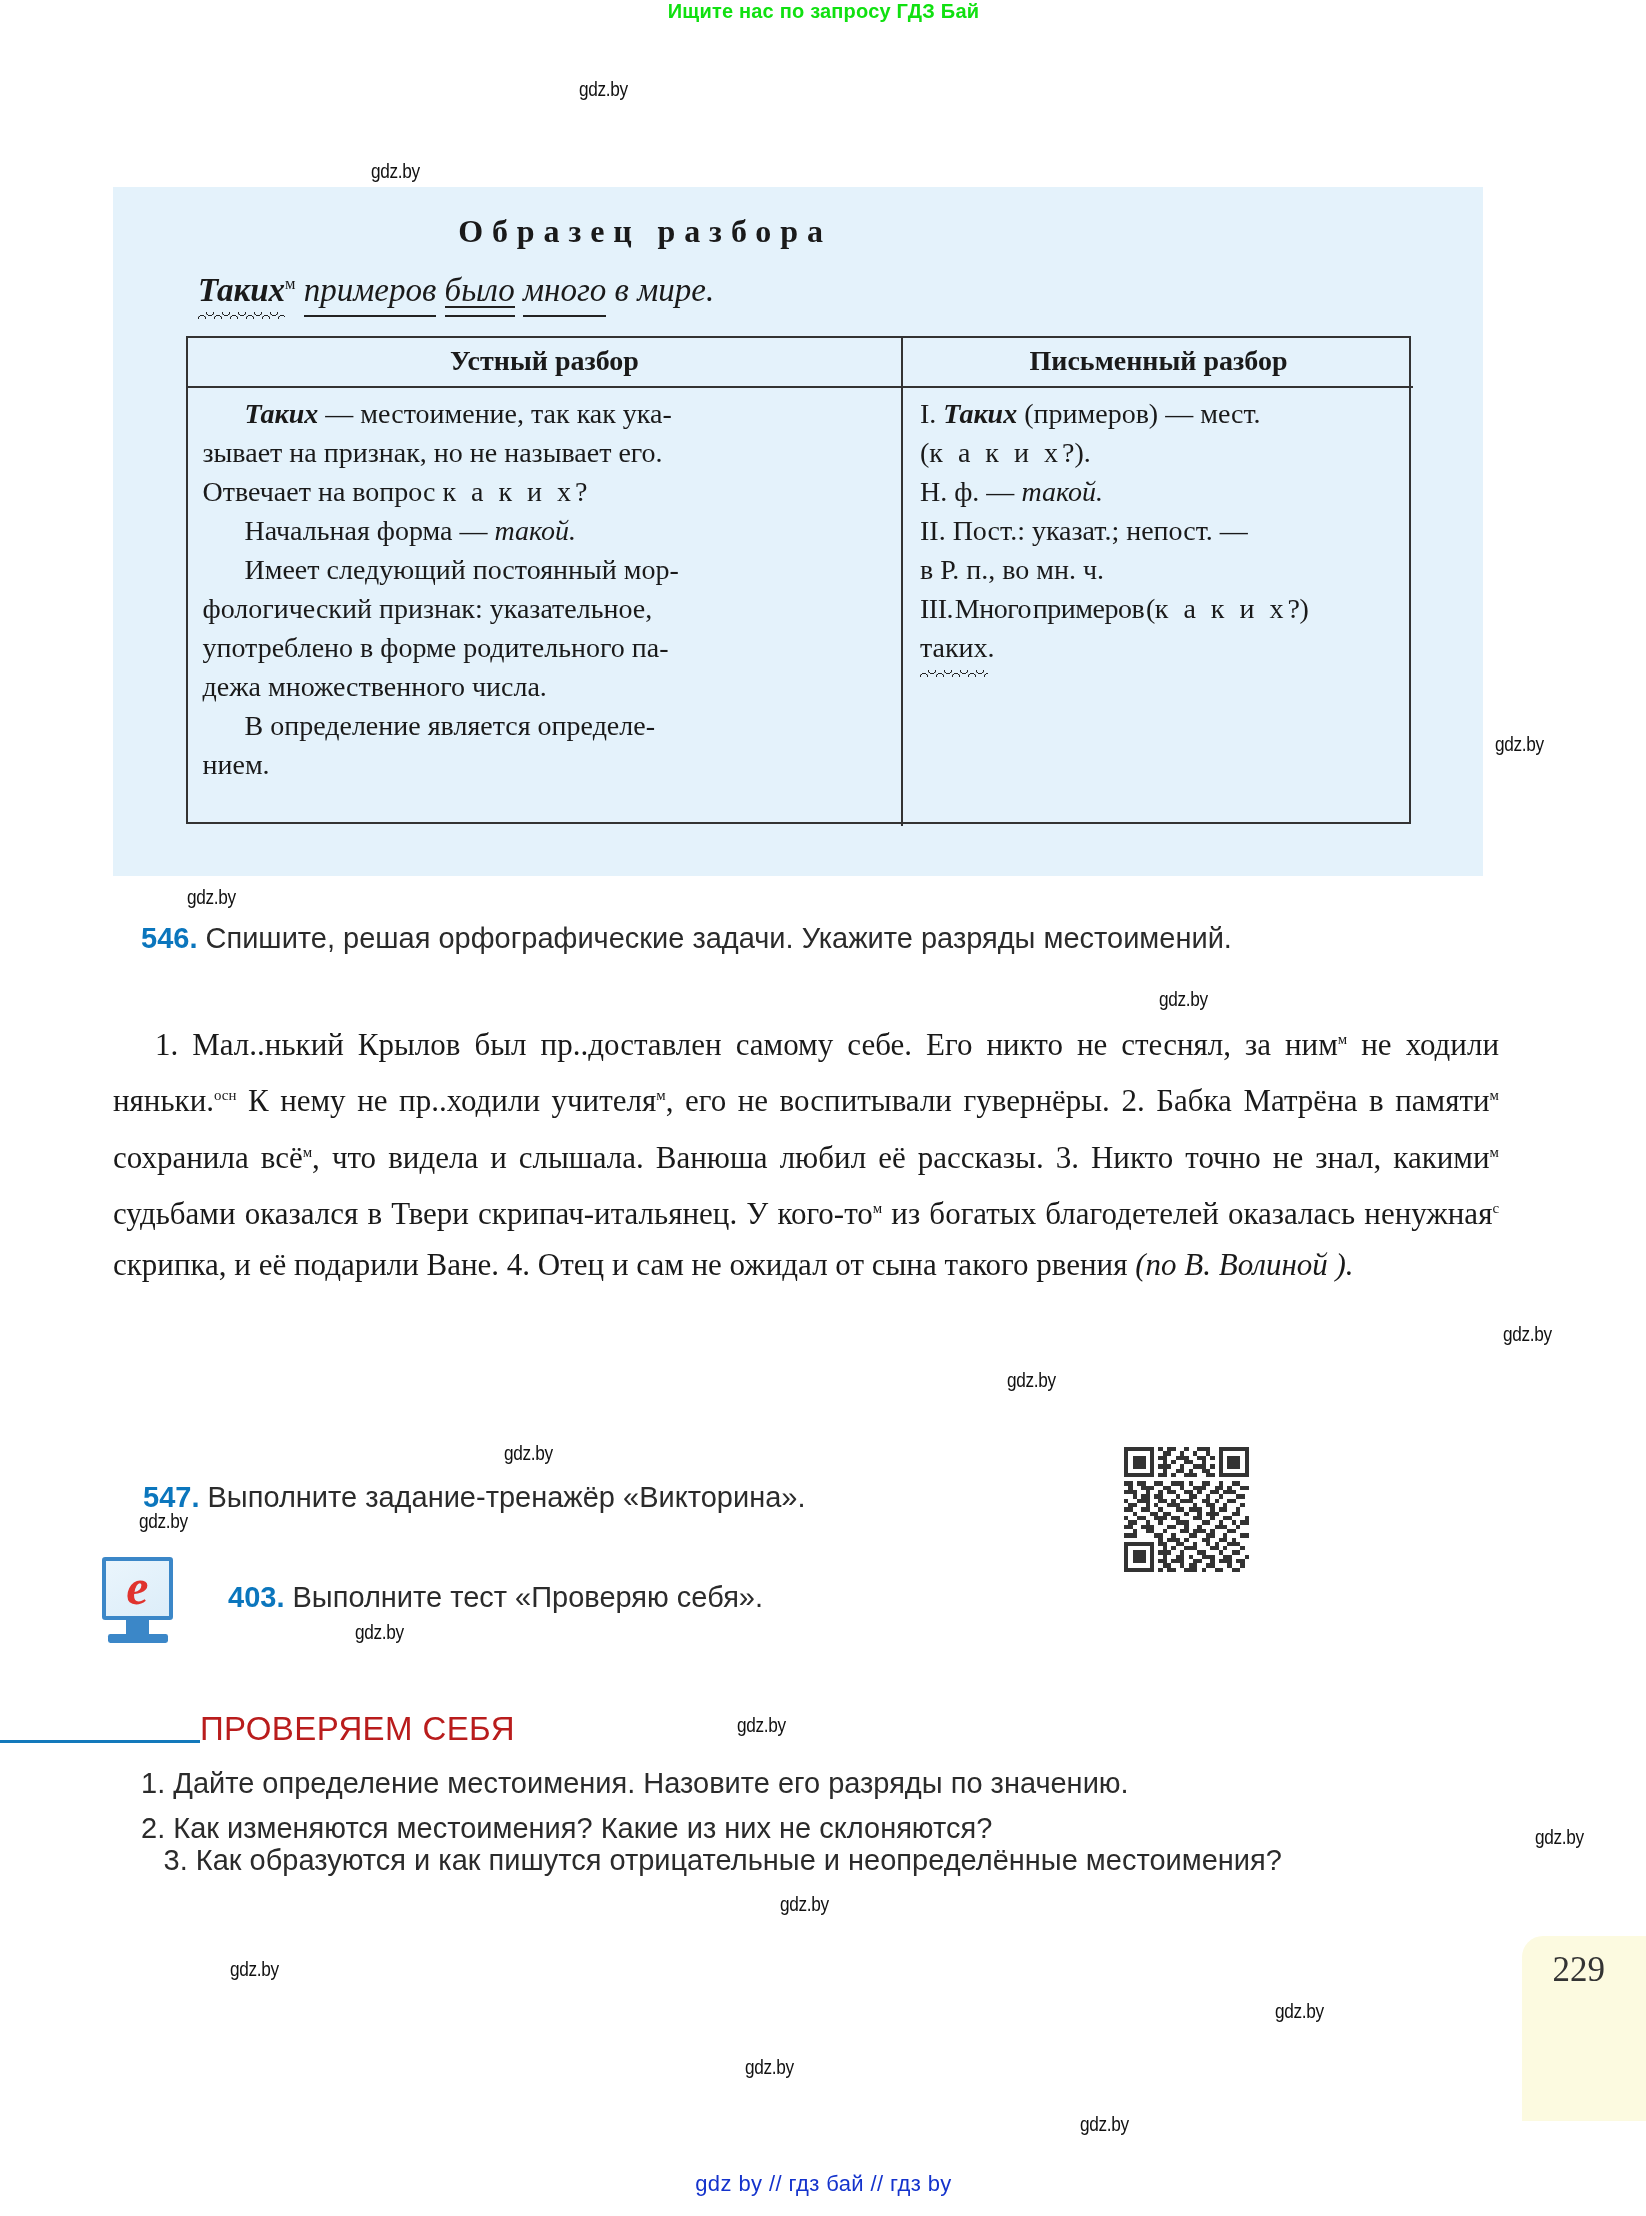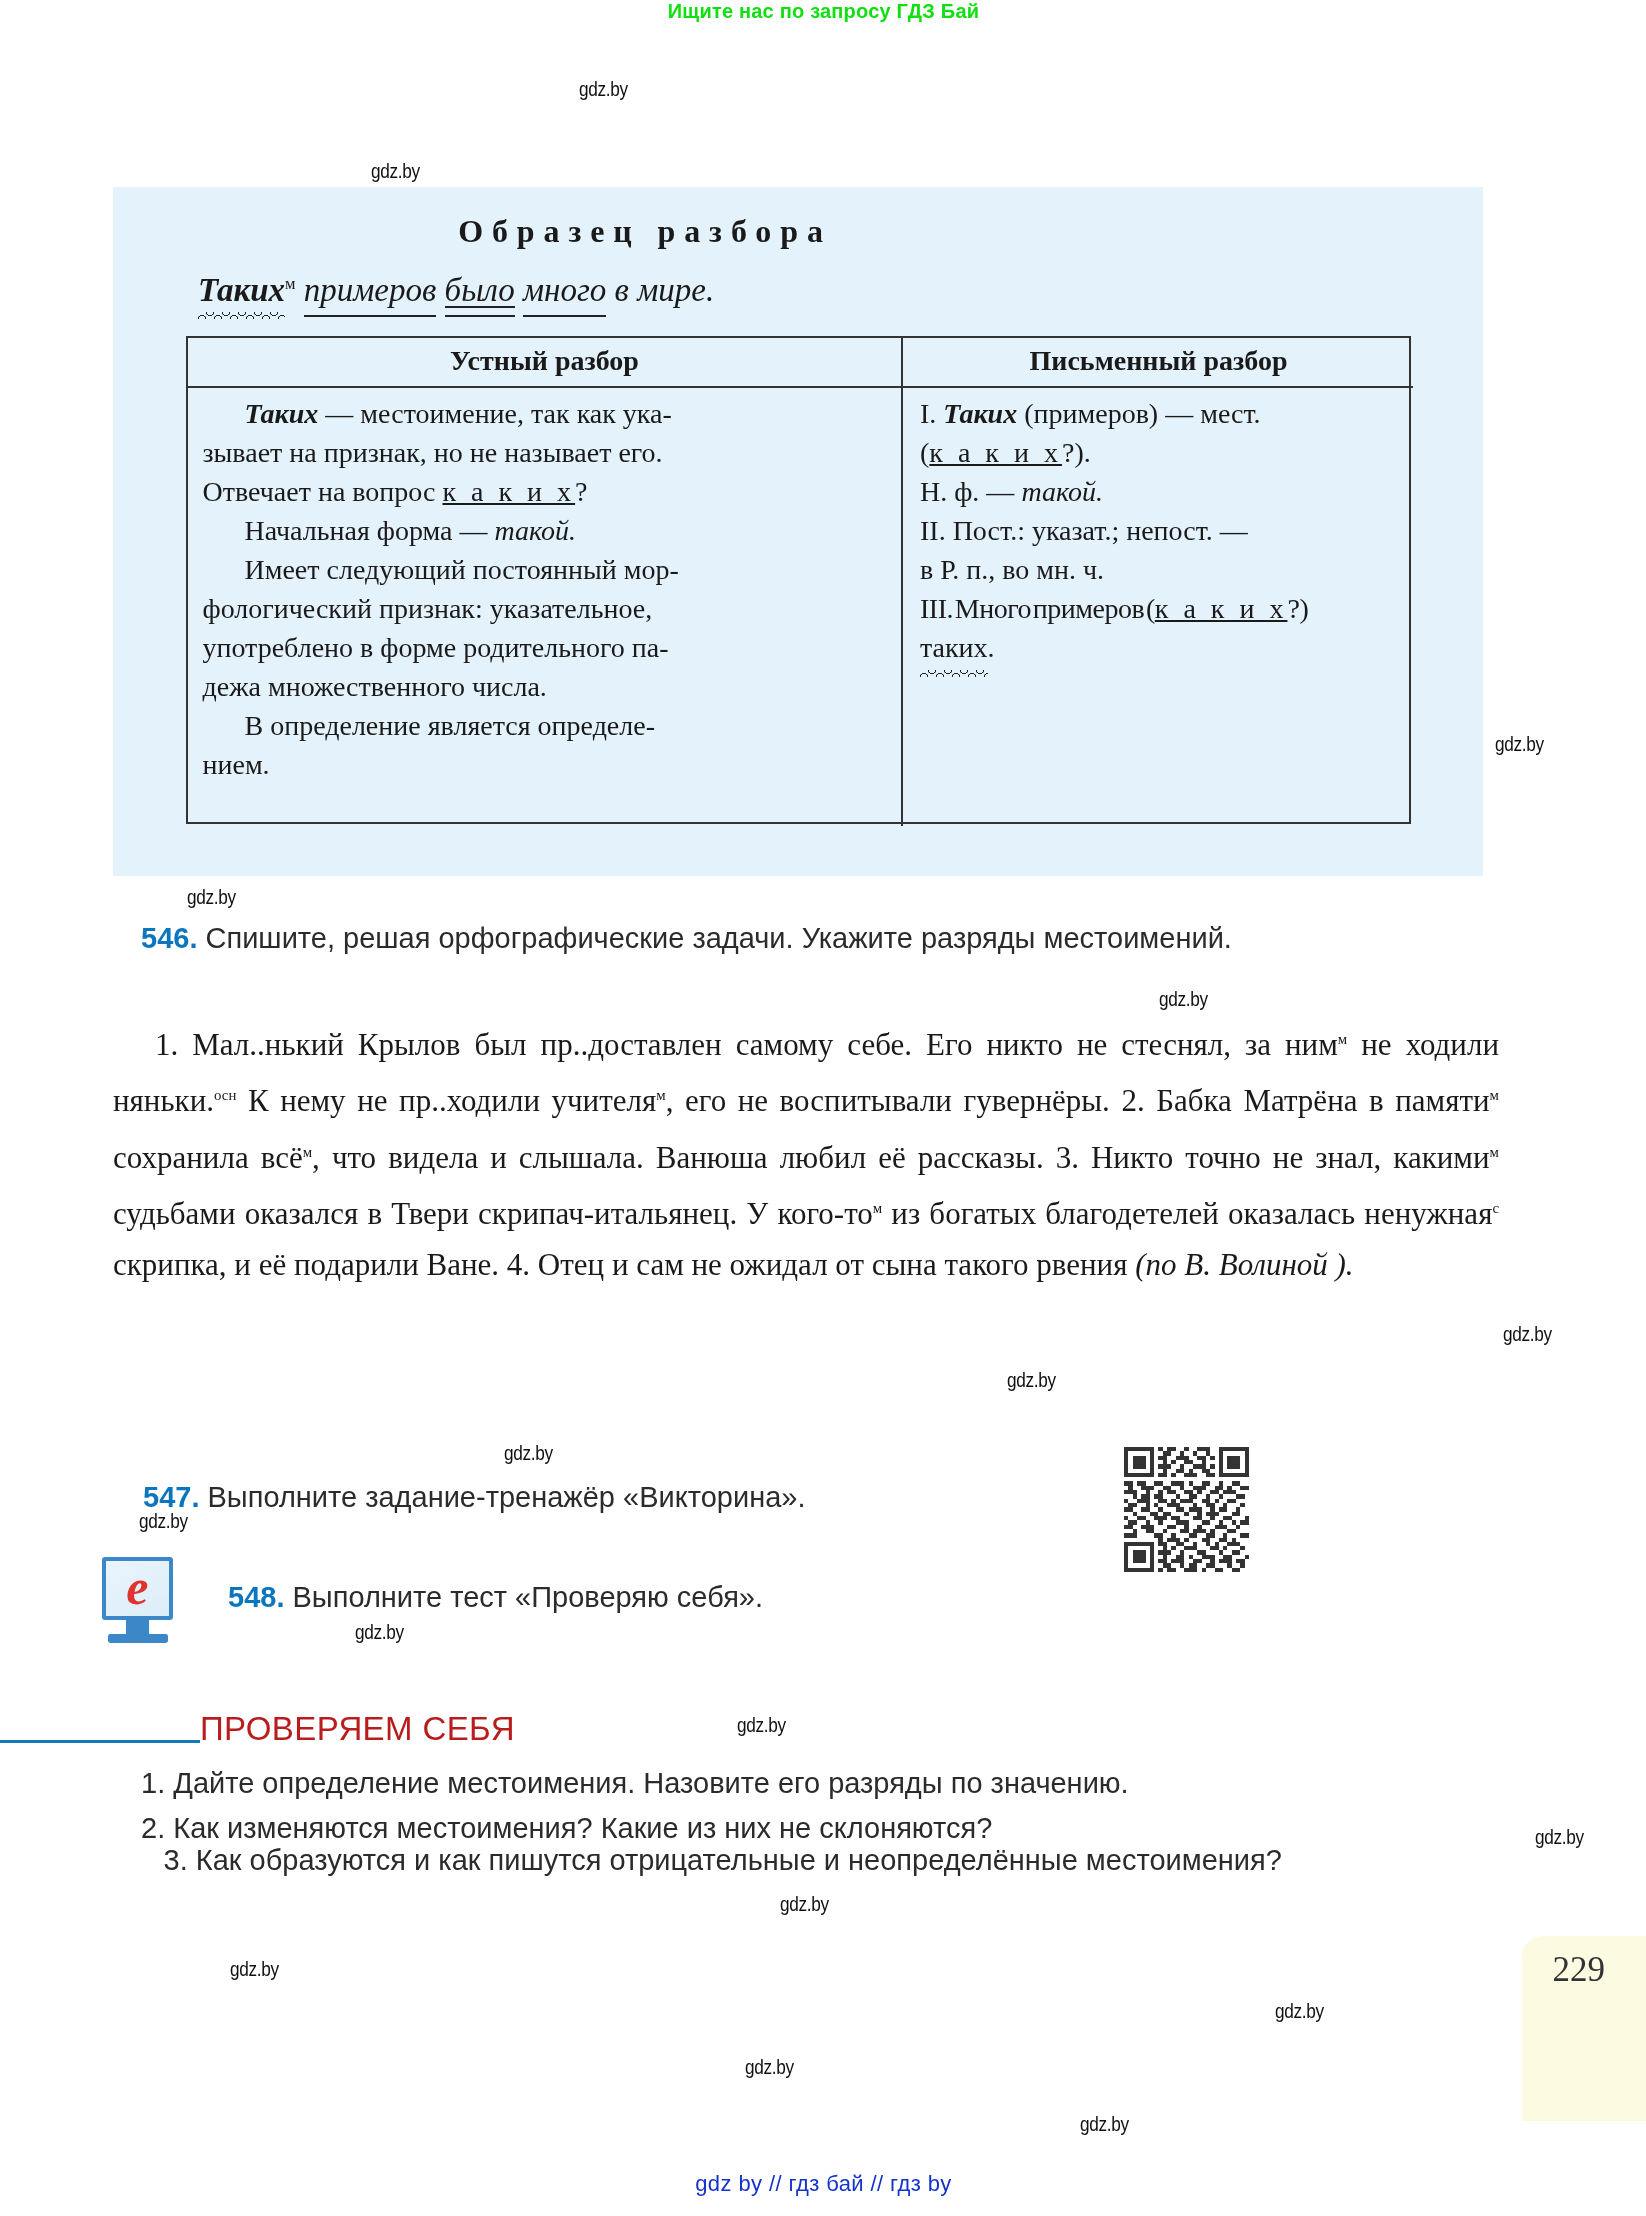--- a/index.html
+++ b/index.html
@@ -148,21 +148,21 @@
     top: 56px;
     font-family: "Liberation Serif", serif;
     font-size: 28px;
     line-height: 39px;
   }
   .an-cell.left  { left: 14.5px;  width: 685px; }
   .an-cell.right { left: 732px; width: 484px; }
   .an-cell p { margin: 0; }
   .an-cell i { font-style: italic; }
   .an-cell b.it { font-style: italic; font-weight: bold; }
-  .sp { letter-spacing: 4px; text-decoration: underline; }
+  .sp { letter-spacing: 4px; }
 
   
   .ex-num {
     color: #0b76bd;
     font-family: "Liberation Sans", sans-serif;
     font-weight: bold;
     font-size: 29px;
   }
   .para {
     position: absolute;
@@ -572,21 +572,21 @@
 
 <div class="monitor">
   <div class="screen">
     <div class="e">e</div>
   </div>
   <div class="neck"></div>
   <div class="base"></div>
 </div>
 
 <div class="para" style="left:200px; top:1576px; width:967px;">
-  <span class="ex-num">548.</span>
+  <span class="ex-num">403.</span>
   <span>Выполните тест «Проверяю себя».</span>
 </div>
 
 <div class="check-rule"></div>
 <div class="check-title">ПРОВЕРЯЕМ СЕБЯ</div>
 
 <div class="para" style="left:113px; top:1762px; width:1386px; text-align:justify;">1.  Дайте определение местоимения. Назовите его разряды по значению.</div>
 <div class="para" style="left:113px; top:1807px; width:1386px;">2.  Как изменяются местоимения? Какие из них не склоняются?</div>
 <div class="para" style="left:113px; top:1839px; width:1386px; text-align:justify; text-indent:22.6px;">3.  Как образуются и как пишутся отрицательные и неопределённые местоимения?</div>
 

